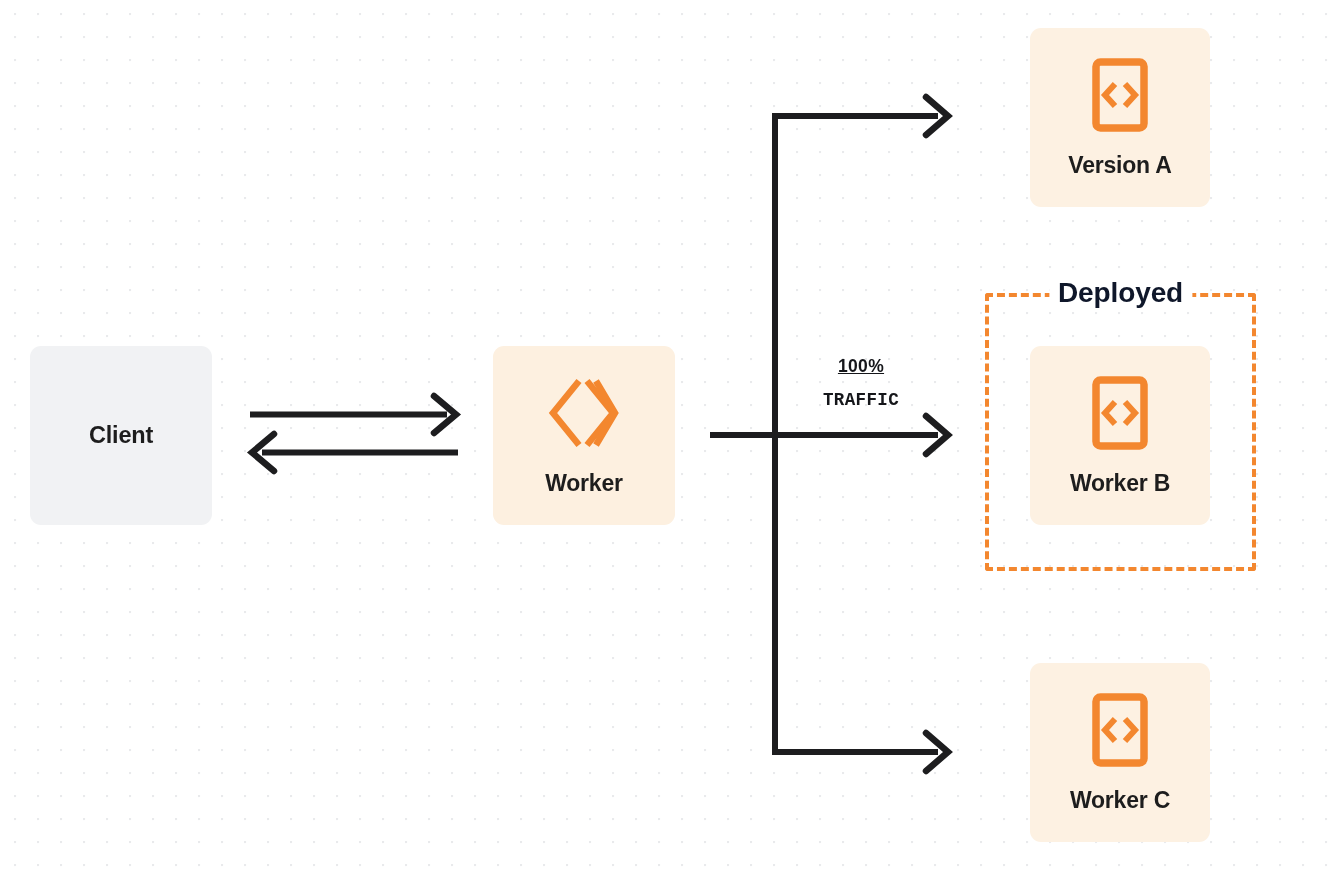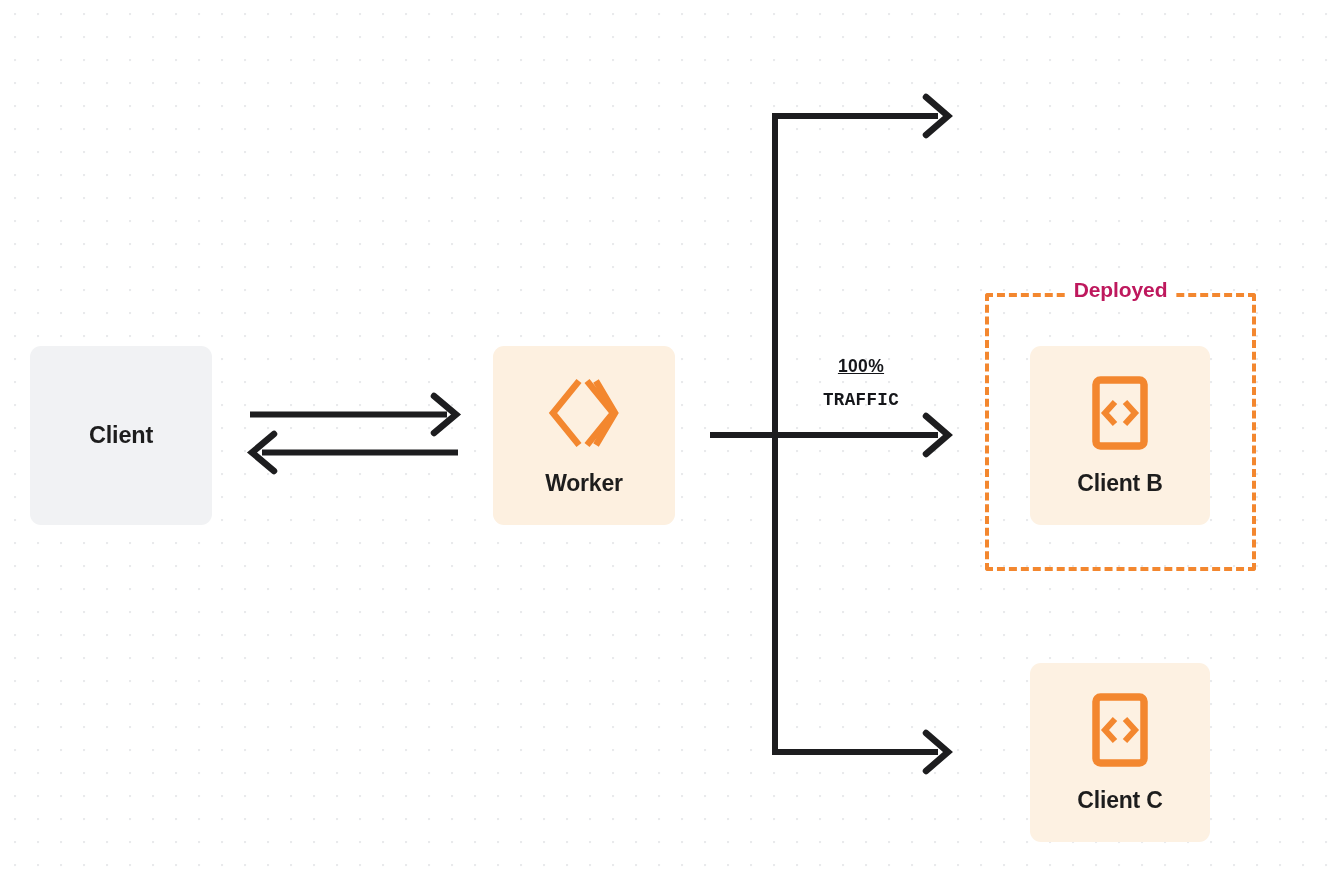--- a/index.html
+++ b/index.html
@@ -105,23 +105,23 @@
     border: 4px dashed #f3872f;
     border-radius: 3px;
   }
   .deployed-label {
     position: absolute;
     left: 50%;
     top: -18px;
     transform: translateX(-50%);
     background-color: #ffffff;
     padding: 0 9px;
-    font-size: 21px;
+    font-size: 28px;
     font-weight: 700;
-    color: #be185d;
+    color: #0f172a;
     line-height: 1;
     white-space: nowrap;
     letter-spacing: -0.1px;
   }
 
   
   .traffic-label {
     position: absolute;
     left: 793px;
     top: 350px;
@@ -191,40 +191,50 @@
           <polyline points="53,5 71,37 53,69" stroke-width="0"></polyline>
         </g>
         <g fill="none" stroke="#f3872f" stroke-width="6.5" stroke-linejoin="miter">
           <polyline points="50,5 69,37 50,69" stroke="#f3872f"></polyline>
         </g>
       </svg>
     </span>
     <span class="node-label">Worker</span>
   </div>
 
-
-  <div class="deployed-box">
-    <span class="deployed-label">Deployed</span>
-  </div>
-
-  <div class="node version v-b">
+  <div class="node version v-a">
     <span class="node-icon">
       <svg width="56" height="74" viewBox="0 0 56 74" xmlns="http://www.w3.org/2000/svg">
         <rect x="4" y="4" width="48" height="66" rx="4.5" ry="4.5" fill="none" stroke="#f3872f" stroke-width="7.5"></rect>
         <polyline points="23,26 13,37 23,48" fill="none" stroke="#f3872f" stroke-width="6" stroke-linecap="butt" stroke-linejoin="miter"></polyline>
         <polyline points="33,26 43,37 33,48" fill="none" stroke="#f3872f" stroke-width="6" stroke-linecap="butt" stroke-linejoin="miter"></polyline>
       </svg>
     </span>
-    <span class="node-label">Client B</span>
-  </div>
-
-  <div class="node version v-c">
+    <span class="node-label">Version A</span>
+  </div>
+
+  <div class="deployed-box">
+    <span class="deployed-label">Deployed</span>
+  </div>
+
+  <div class="node version v-b">
     <span class="node-icon">
       <svg width="56" height="74" viewBox="0 0 56 74" xmlns="http://www.w3.org/2000/svg">
         <rect x="4" y="4" width="48" height="66" rx="4.5" ry="4.5" fill="none" stroke="#f3872f" stroke-width="7.5"></rect>
         <polyline points="23,26 13,37 23,48" fill="none" stroke="#f3872f" stroke-width="6" stroke-linecap="butt" stroke-linejoin="miter"></polyline>
         <polyline points="33,26 43,37 33,48" fill="none" stroke="#f3872f" stroke-width="6" stroke-linecap="butt" stroke-linejoin="miter"></polyline>
       </svg>
     </span>
-    <span class="node-label">Client C</span>
+    <span class="node-label">Worker B</span>
+  </div>
+
+  <div class="node version v-c">
+    <span class="node-icon">
+      <svg width="56" height="74" viewBox="0 0 56 74" xmlns="http://www.w3.org/2000/svg">
+        <rect x="4" y="4" width="48" height="66" rx="4.5" ry="4.5" fill="none" stroke="#f3872f" stroke-width="7.5"></rect>
+        <polyline points="23,26 13,37 23,48" fill="none" stroke="#f3872f" stroke-width="6" stroke-linecap="butt" stroke-linejoin="miter"></polyline>
+        <polyline points="33,26 43,37 33,48" fill="none" stroke="#f3872f" stroke-width="6" stroke-linecap="butt" stroke-linejoin="miter"></polyline>
+      </svg>
+    </span>
+    <span class="node-label">Worker C</span>
   </div>
 
 </div>
 
 </body></html>

